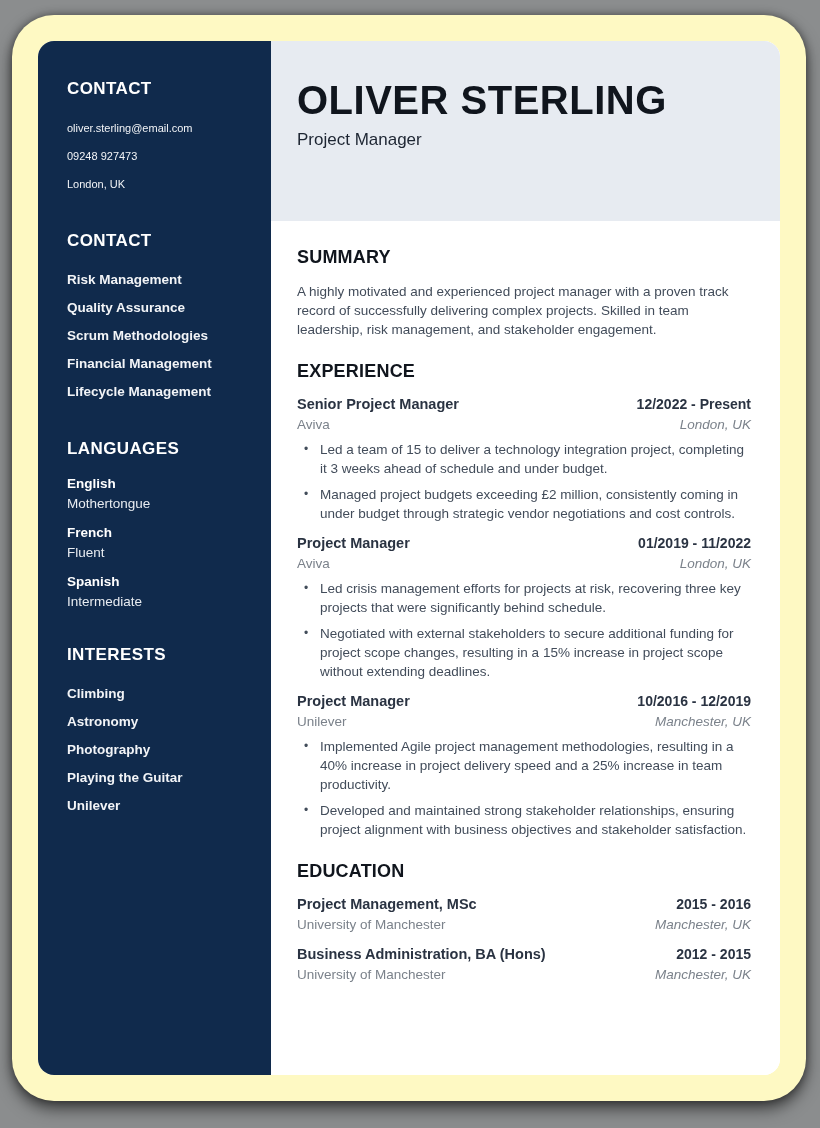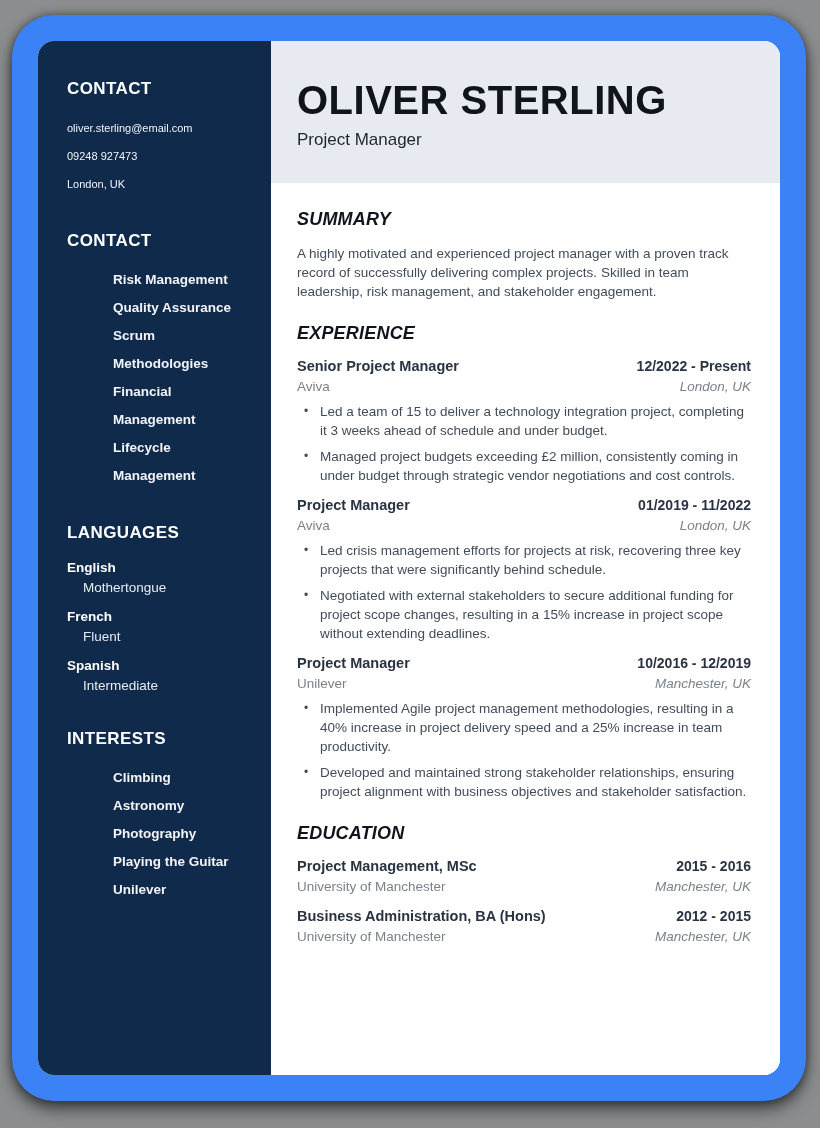--- a/index.html
+++ b/index.html
@@ -8,21 +8,21 @@
     width: 820px; height: 1128px;
     background: #8b8d8e;
     font-family: "Liberation Sans", "DejaVu Sans", sans-serif;
     position: relative;
     overflow: hidden;
   }
   .frame {
     position: absolute;
     left: 12px; top: 15px;
     width: 794px; height: 1086px;
-    background: #3b82f6;
+    background: #fef9c3;
     border-radius: 42px;
     padding: 26px;
     box-shadow: 0 8px 16px rgba(0,0,0,0.55), 0 0 8px rgba(0,0,0,0.4);
   }
   .card {
     width: 100%; height: 100%;
     display: flex;
     border-radius: 16px;
     overflow: hidden;
     background: #ffffff;
@@ -47,30 +47,29 @@
     font-size: 11px;
     color: #f2f4f7;
     line-height: 28px;
     font-weight: 400;
   }
   .s-item {
     font-size: 13.5px;
     color: #f2f4f7;
     line-height: 28px;
     font-weight: 700;
-    margin-left: 46px;
   }
   .lang { margin-bottom: 9px; }
   .lang-name { font-size: 13.5px; font-weight: 700; color: #ffffff; line-height: 20px; }
-  .lang-level { font-size: 13.5px; font-weight: 400; color: #e8ecf1; line-height: 20px; margin-left: 16px; }
+  .lang-level { font-size: 13.5px; font-weight: 400; color: #e8ecf1; line-height: 20px; }
   
   .main { flex: 1 1 auto; display: flex; flex-direction: column; background: #ffffff; }
   .hero {
     background: #e7ebf1;
-    height: 142px;
+    height: 180px;
     padding: 38px 30px 0 26px;
     flex: 0 0 auto;
   }
   .person-name {
     margin: 0;
     font-size: 40px;
     font-weight: 700;
     letter-spacing: 0.5px;
     color: #10151d;
     line-height: 1.05;
@@ -81,21 +80,20 @@
     color: #1d2532;
   }
   .content { padding: 26px 29px 0 26px; }
   .sec-heading {
     font-size: 18px;
     font-weight: 700;
     color: #10151d;
     letter-spacing: 0.2px;
     margin: 0 0 14px 0;
     line-height: 21px;
-    font-style: italic;
   }
   .sec { margin: 0 0 22px 0; }
   .summary-text {
     margin: 0;
     font-size: 13.5px;
     line-height: 19px;
     color: #424c5a;
   }
   .job { margin-bottom: 12px; }
   .row-head { display: flex; justify-content: space-between; align-items: baseline; }

